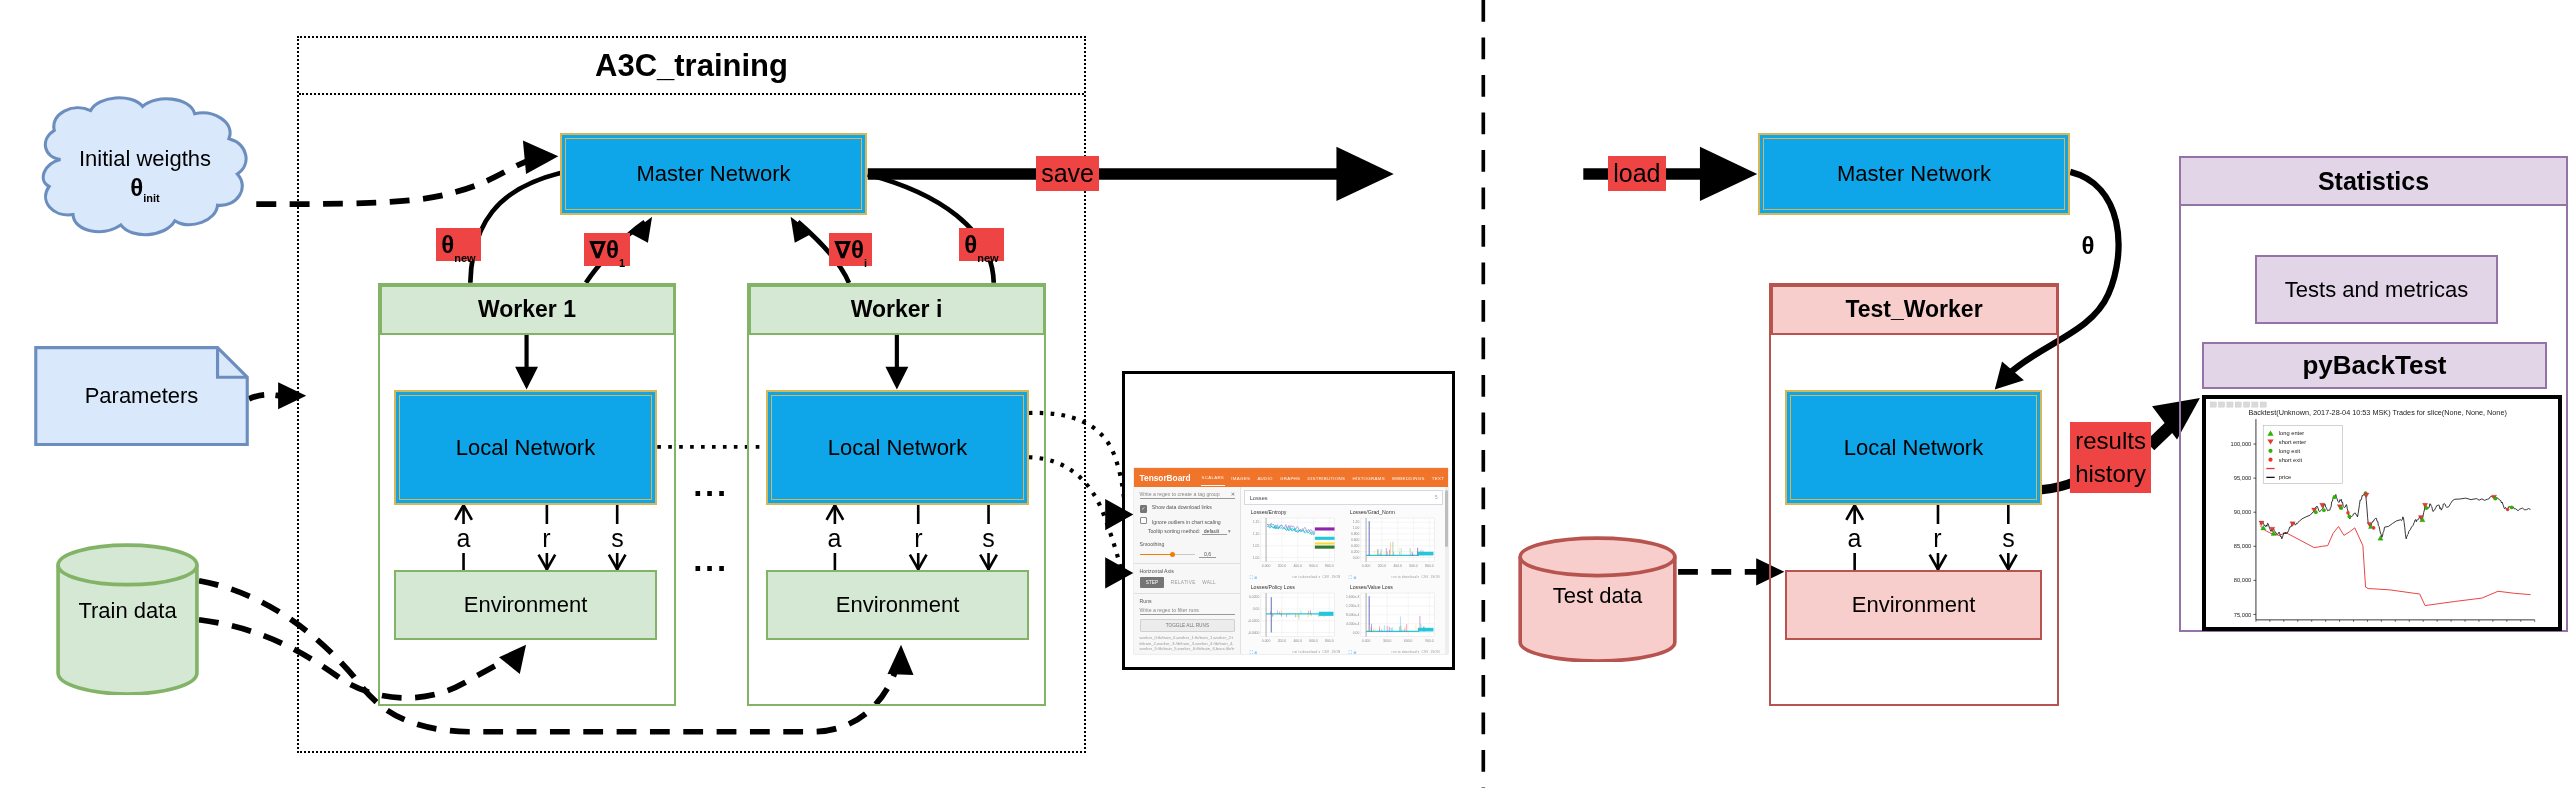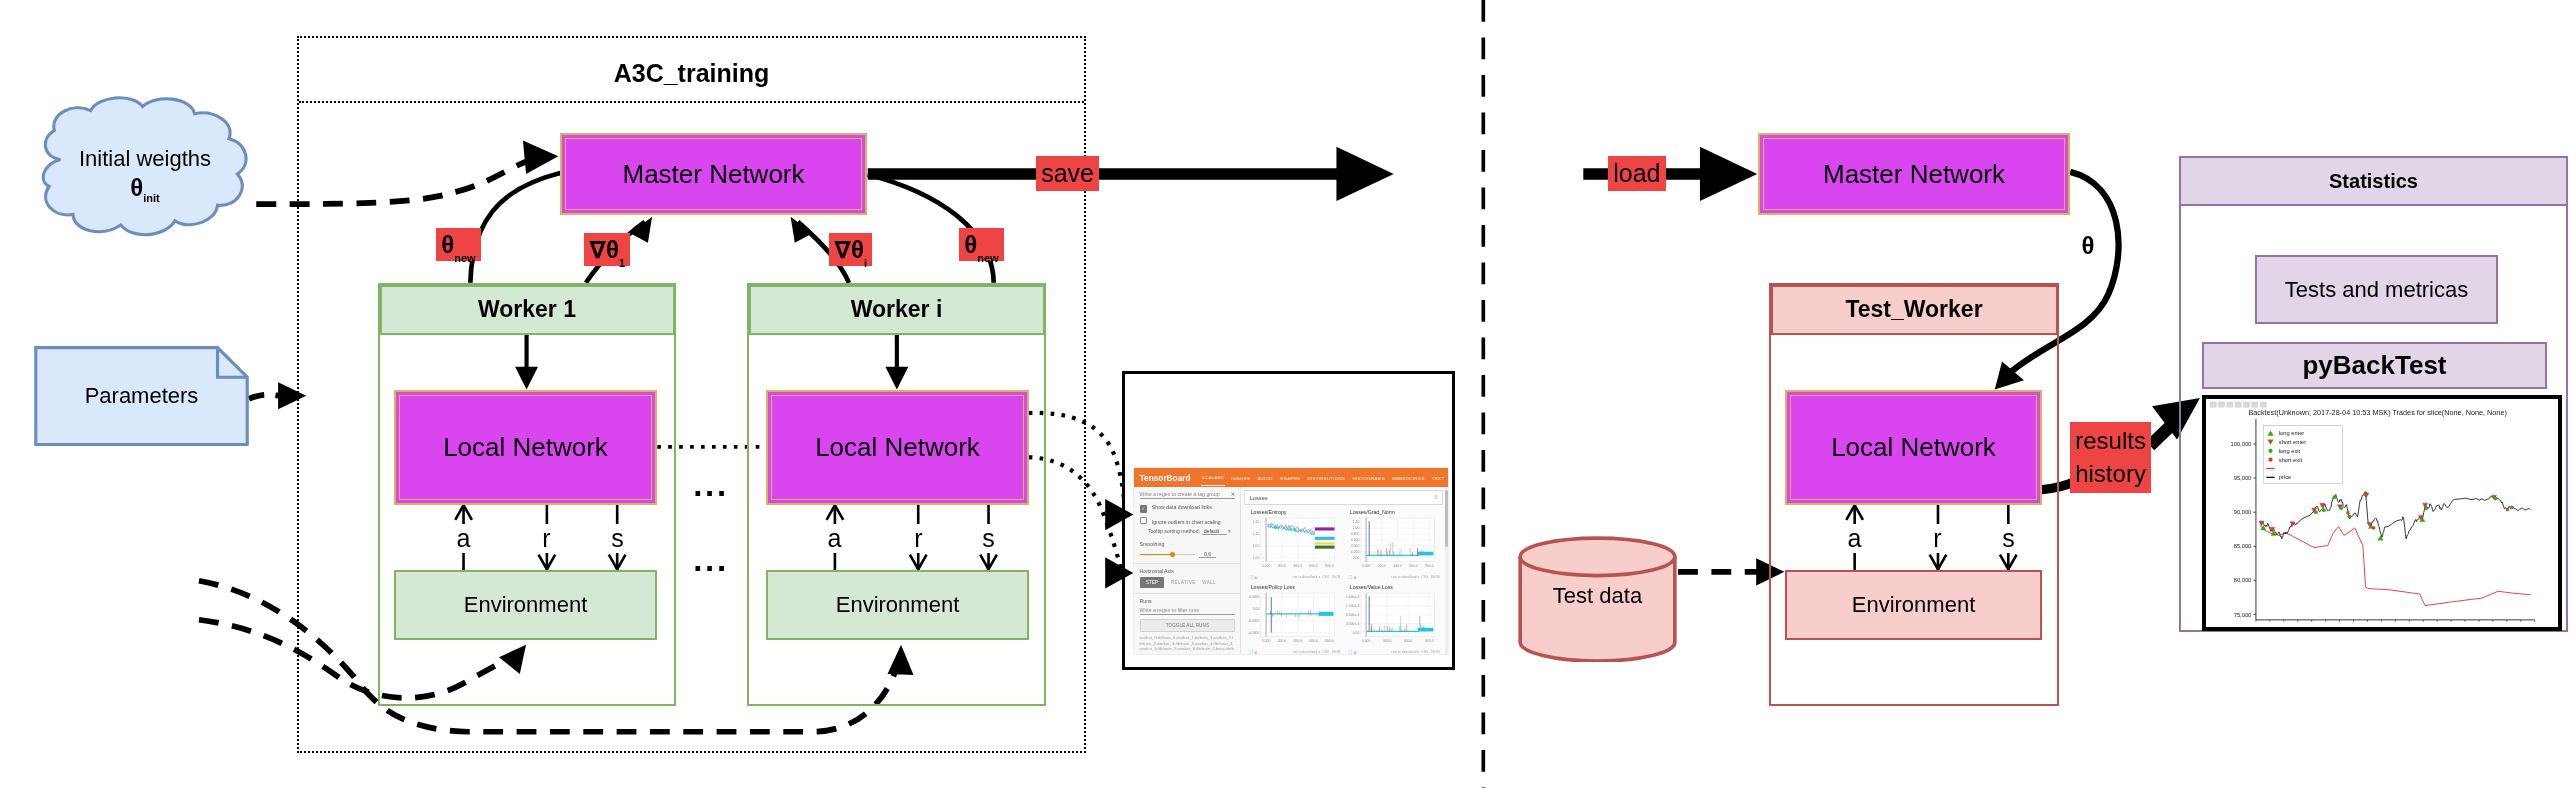--- a/index.html
+++ b/index.html
@@ -2,45 +2,45 @@
 <html style="font-size:8.3px"><head>
 <meta charset="utf-8">
 <style>
   html,body{margin:0;padding:0;background:#fff;}
   #canvas{position:relative;width:2576px;height:788px;background:#fff;
           font-family:"Liberation Sans","DejaVu Sans",sans-serif;color:#000;overflow:hidden;}
   svg.layer{position:absolute;left:0;top:0;width:2576px;height:788px;pointer-events:none;}
   #wires{z-index:1;} #overlay{z-index:5;}
   .abs{position:absolute;box-sizing:border-box;}
   .container{border:2.6px dotted #000;background:transparent;z-index:0;}
-  .container .dot-head{position:absolute;left:0;top:8px;right:0;height:55px;border-bottom:2.6px dotted #000;
-        display:flex;align-items:center;justify-content:center;font-size:25px;font-weight:bold;}
+  .container .dot-head{position:absolute;left:0;top:0;right:0;height:55px;border-bottom:2.6px dotted #000;
+        display:flex;align-items:center;justify-content:center;font-size:31px;font-weight:bold;}
   .z2{z-index:2;}
-  .ybox{background:#d946ef;border:2.1px solid #d6b656;display:flex;align-items:center;justify-content:center;
-        font-size:26px;z-index:2;}
+  .ybox{background:#0ea5e9;border:2.1px solid #d6b656;display:flex;align-items:center;justify-content:center;
+        font-size:22px;z-index:2;}
   .ybox .inner{position:absolute;inset:2.6px;border:1.6px solid #d6b656;pointer-events:none;}
   .workerbox{border:2.1px solid #82b366;background:transparent;z-index:2;}
   .workerbox.red{border-color:#b85450;}
   .whead{position:absolute;left:-0.5px;top:-0.5px;right:-0.5px;height:46px;background:#d5e8d4;border:2.1px solid #82b366;
         display:flex;align-items:center;justify-content:center;font-weight:bold;font-size:23px;}
   .whead.red{background:#f8cecc;border-color:#b85450;}
   .gbox{background:#d5e8d4;border:2.1px solid #82b366;display:flex;align-items:center;justify-content:center;
         font-size:22px;z-index:2;}
   .rbox{background:#f8cecc;border:2.1px solid #b85450;display:flex;align-items:center;justify-content:center;
         font-size:22px;z-index:2;}
   .lbl{z-index:3;display:flex;align-items:center;justify-content:center;white-space:nowrap;}
   .wbg{background:#ef4444;padding:0 5.2px;}
   .sym{font-weight:bold;font-size:24px;}
   .sub{font-weight:bold;font-size:11px;align-self:flex-end;transform:translateY(3.1px);}
   .sig{font-size:25px;background:#fff;padding:0 3.1px;z-index:3;display:flex;justify-content:center;}
   .dots{font-size:33px;font-weight:bold;letter-spacing:2.6px;z-index:3;}
   
   .statbox{border:2.6px solid #9673a6;background:transparent;z-index:2;}
   .stathead{position:absolute;left:0;top:0;right:0;height:46px;background:#e1d5e7;border-bottom:2.6px solid #9673a6;
-        display:flex;align-items:center;justify-content:center;font-weight:bold;font-size:20px;}
+        display:flex;align-items:center;justify-content:center;font-weight:bold;font-size:25px;}
   .pbox{background:#e1d5e7;border:2.1px solid #9673a6;display:flex;align-items:center;justify-content:center;z-index:2;}
   
   #logbox{border:3.6px solid #000;background:#fff;z-index:2;}
   #logtitle{position:absolute;left:0;top:0;right:0;height:86px;border-bottom:3.6px solid #000;
         display:flex;flex-direction:column;align-items:center;justify-content:center;font-weight:bold;font-size:26px;line-height:1.15;}
   #tb{position:absolute;left:9.4px;top:94px;width:314px;height:186px;background:#fff;overflow:hidden;
       box-shadow:0 0 1px rgba(0,0,0,.4);font-family:"Liberation Sans",sans-serif;}
   #tbhead{position:absolute;left:0;top:0;right:0;height:19px;background:#f0752b;display:flex;align-items:center;color:#fff;}
   #tbhead .brand{font-size:8.3px;font-weight:bold;margin:0 7.3px 0 5.2px;}
   #tbhead .tab{font-size:4.4px;letter-spacing:0.3px;margin:0 3.1px;opacity:.92;padding:5.7px 0.5px 4.7px;}
@@ -170,20 +170,27 @@
   </div>
 
   <div class="abs z2" style="left:34px;top:346px;width:215px;height:100px;">
     <svg width="215" height="100" viewBox="0 0 412 192">
       <path d="M 3 3 L 352 3 L 409 60 L 409 189 L 3 189 Z" fill="#dae8fc" stroke="#6c8ebf" stroke-width="6"></path>
       <path d="M 352 3 L 352 60 L 409 60" fill="none" stroke="#6c8ebf" stroke-width="6"></path>
     </svg>
     <div class="note-text">Parameters</div>
   </div>
 
+  <div class="abs z2" style="left:56px;top:543px;width:143px;height:152px;">
+    <svg width="143" height="152" viewBox="0 0 275 292">
+      <path d="M 4 42 L 4 250 A 133 40 0 0 0 271 250 L 271 42" fill="#d5e8d4" stroke="#82b366" stroke-width="7"></path>
+      <ellipse cx="137.5" cy="42" rx="133.5" ry="38" fill="#d5e8d4" stroke="#82b366" stroke-width="7"></ellipse>
+    </svg>
+    <div class="cylinder-text" style="top:42px;height:52px;">Train data</div>
+  </div>
 
   <div class="abs ybox" style="left:560px;top:133px;width:307px;height:82px;">
     <div class="inner"></div>
       <span>Master Network</span>
   </div>
 
   <div class="abs workerbox" style="left:378px;top:283px;width:298px;height:423px;">
     <div class="whead">Worker 1</div>
   </div>
   <div class="abs ybox" style="left:394px;top:390px;width:263px;height:115px;">

